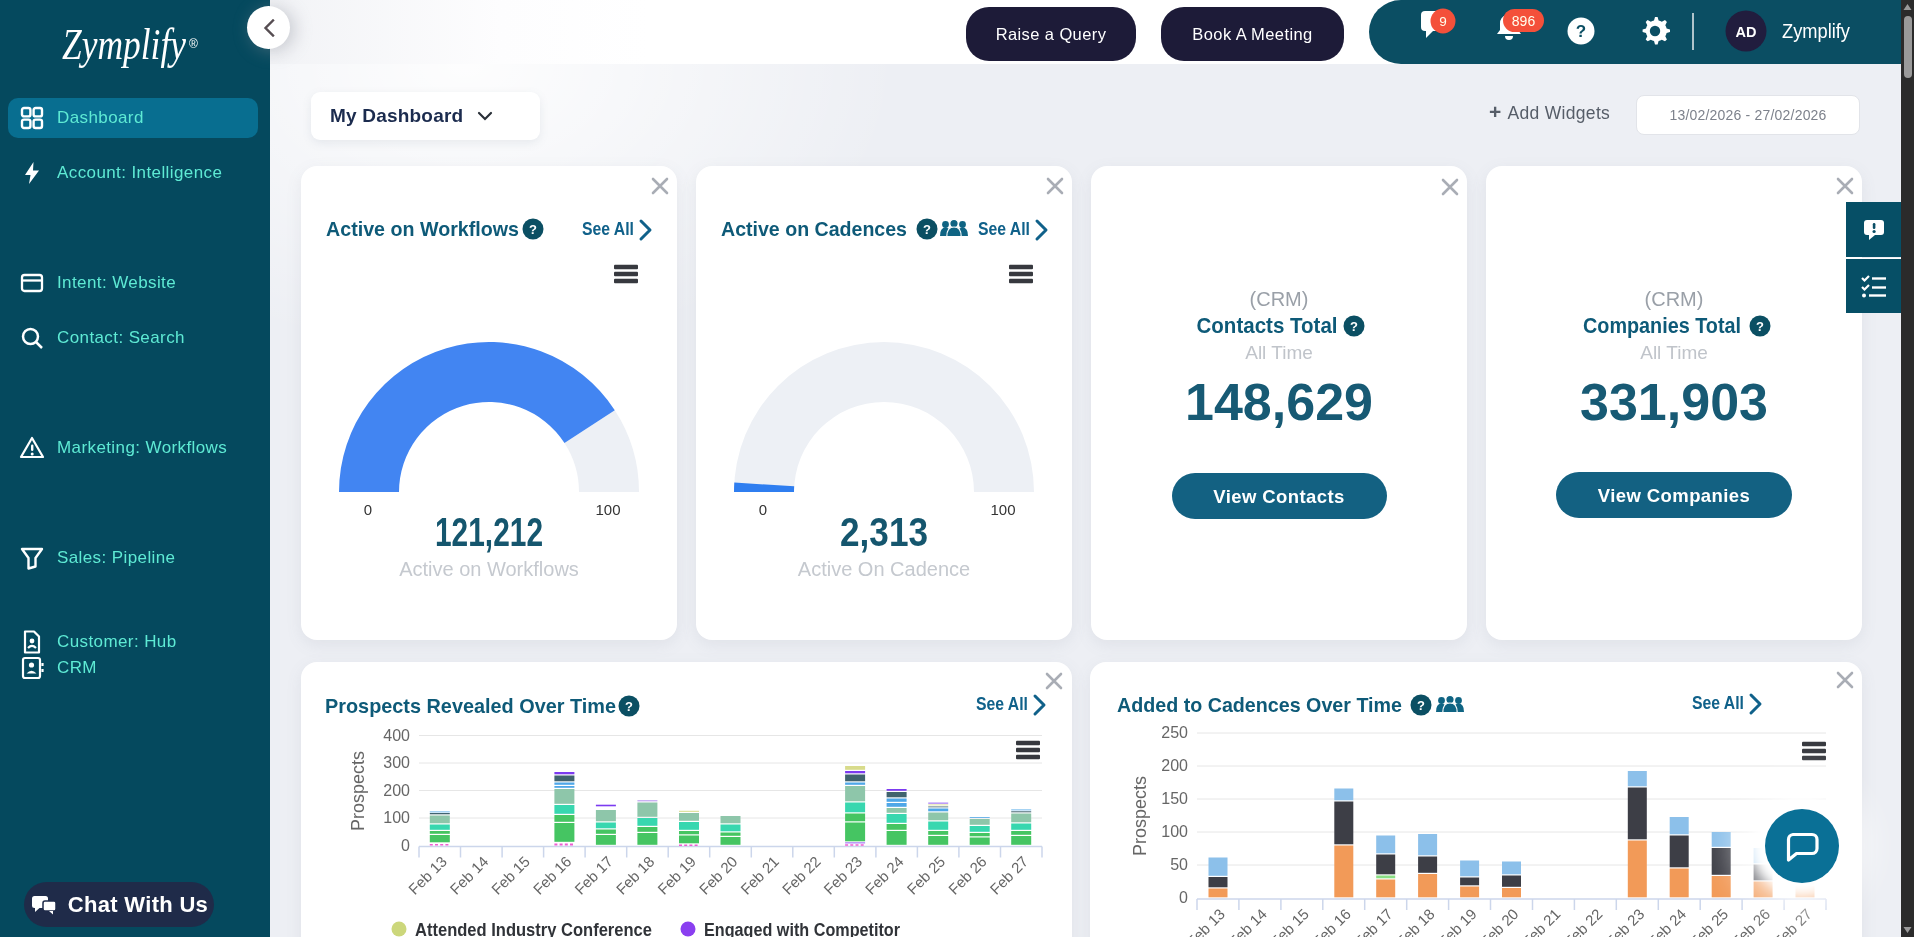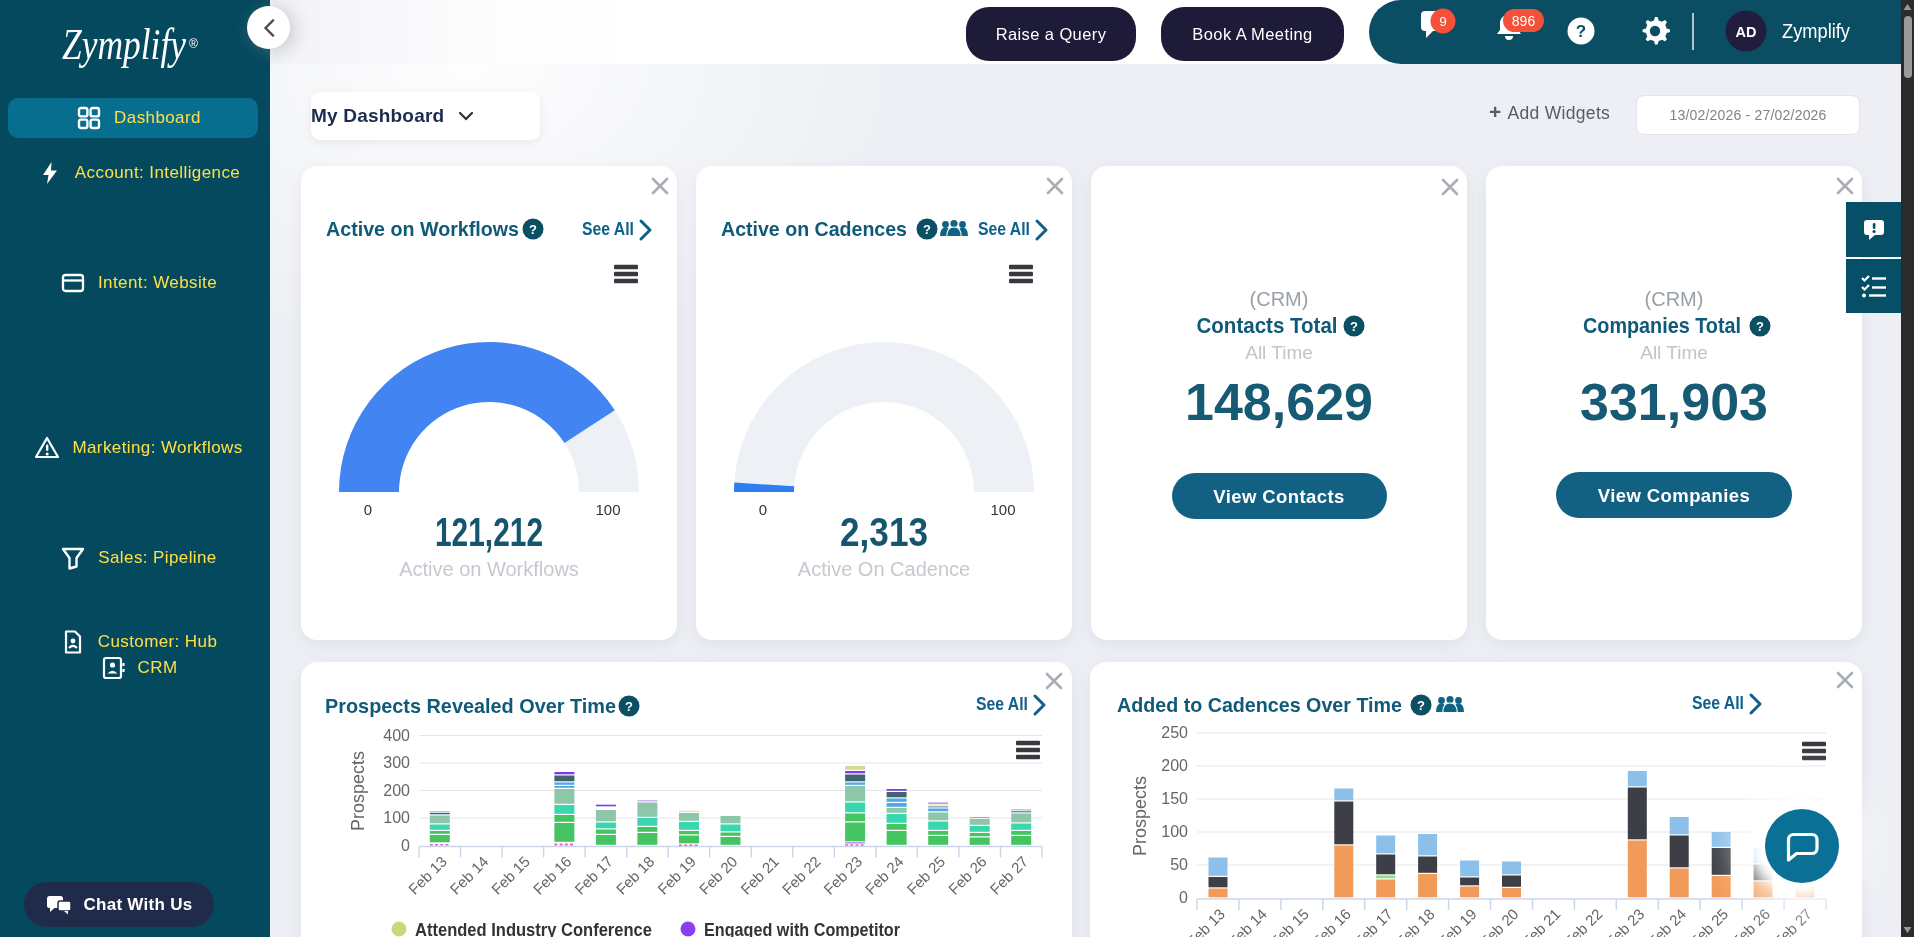--- a/index.html
+++ b/index.html
@@ -1,22 +1,22 @@
 <!DOCTYPE html>
 <html><head><meta charset="utf-8"><style>
 *{margin:0;padding:0;box-sizing:border-box;}
 html,body{width:1914px;height:937px;overflow:hidden;font-family:"Liberation Sans",sans-serif;}
 body{position:relative;background:#edeff4;}
 .abs{position:absolute;}
 
 #sidebar{position:absolute;left:0;top:0;width:270px;height:937px;background:#05495e;z-index:30;}
-.nav{position:absolute;left:8px;width:250px;height:40px;display:flex;align-items:center;color:#fde047;font-size:17px;letter-spacing:0.4px;justify-content:center;}
+.nav{position:absolute;left:8px;width:250px;height:40px;display:flex;align-items:center;color:#5eead4;font-size:17px;letter-spacing:0.4px;}
 .nav svg{margin-left:11px;margin-right:12px;flex:0 0 auto;}
 .nav.active{background:#086e90;border-radius:10px;}
-#chatpill{position:absolute;left:24px;top:882px;width:190px;height:45px;background:#1f2b49;border-radius:23px;display:flex;align-items:center;justify-content:center;color:#fff;font-size:17px;font-weight:bold;letter-spacing:0.3px;z-index:31;}
+#chatpill{position:absolute;left:24px;top:882px;width:190px;height:45px;background:#1f2b49;border-radius:23px;display:flex;align-items:center;justify-content:center;color:#fff;font-size:22px;font-weight:bold;letter-spacing:0.3px;z-index:31;}
 
 #topbar{position:absolute;left:270px;top:0;width:1644px;height:64px;background:linear-gradient(to right,#f2f3f6 0px,#fdfdfe 230px,#fff 380px);z-index:20;}
 #tealpill{position:absolute;left:1369px;top:0;width:545px;height:64px;background:#0b4e63;border-radius:32px 0 0 32px;z-index:21;}
 .navbtn{position:absolute;top:7px;height:54px;background:#1d1b38;border-radius:23px;color:#fff;font-size:16.5px;display:flex;align-items:center;justify-content:center;letter-spacing:0.4px;z-index:22;}
 #collapse{position:absolute;left:247px;top:6px;width:43px;height:43px;background:#fff;border-radius:50%;box-shadow:4px 2px 18px rgba(140,145,155,0.45);z-index:40;display:flex;align-items:center;justify-content:center;}
 
 #main{position:absolute;left:270px;top:64px;width:1631px;height:873px;background:#edeff4;}
 #mainglow{position:absolute;left:0;top:0;width:100%;height:100%;background:radial-gradient(620px 420px at 12% 0%,rgba(255,255,255,0.9),rgba(255,255,255,0) 70%);}
 .card{position:absolute;background:#fff;border-radius:16px;box-shadow:0 5px 16px rgba(110,120,140,0.10);}
 #mydash{position:absolute;left:41px;top:28px;width:229px;height:48px;background:#fff;border-radius:9px;box-shadow:0 3px 10px rgba(110,120,140,0.12);display:flex;align-items:center;color:#1b2b4e;font-size:19px;font-weight:bold;letter-spacing:0.2px;}
@@ -32,21 +32,21 @@
 <body>
 <div id="main">
   <div id="mainglow"></div>
   <div class="card" style="left:31px;top:102px;width:376px;height:474px"></div>
   <div class="card" style="left:426px;top:102px;width:376px;height:474px"></div>
   <div class="card" style="left:821px;top:102px;width:376px;height:474px"></div>
   <div class="card" style="left:1216px;top:102px;width:376px;height:474px"></div>
   <div class="card" style="left:31px;top:598px;width:771px;height:340px"></div>
   <div class="card" style="left:820px;top:598px;width:772px;height:340px"></div>
   <div id="mydash">
-      <span style="">My Dashboard</span>
+      <span style="margin-left:19px">My Dashboard</span>
      <svg style="margin-left:14px" width="16" height="10" viewBox="0 0 16 10">
         <path d="M2 2 l6 6 l6 -6" stroke="#2a3038" stroke-width="2.2" fill="none" stroke-linecap="round"></path>
       </svg>
   </div>
   <div id="addw"><span style="font-size:21px;font-weight:bold;margin-right:6px">+</span>Add Widgets</div>
   <div id="daterange">13/02/2026 - 27/02/2026</div>
 </div>
 <svg class="abs" style="left:0;top:0;z-index:25" width="1914" height="937" viewBox="0 0 1914 937">
 
   <path d="M 653 179 L 667 193 M 667 179 L 653 193" stroke="#a9adb5" stroke-width="2.6" stroke-linecap="round"></path>
@@ -355,20 +355,28 @@
       </svg>
       <span>Account: Intelligence</span>
     </div><div class="nav" style="top:263px">
       <svg width="26" height="26" viewBox="0 0 26 26">
         <g fill="none" stroke="#fff" stroke-width="2.3">
           <rect x="3" y="5" width="20" height="16" rx="2.5"></rect>
           <line x1="3" y1="10.5" x2="23" y2="10.5"></line>
         </g>
       </svg>
       <span>Intent: Website</span>
+    </div><div class="nav" style="top:318px">
+      <svg width="26" height="26" viewBox="0 0 26 26">
+        <g fill="none" stroke="#fff" stroke-width="2.5">
+          <circle cx="11.5" cy="11.5" r="7.5"></circle>
+          <line x1="17" y1="17" x2="23" y2="23"></line>
+        </g>
+      </svg>
+      <span>Contact: Search</span>
     </div><div class="nav" style="top:428px">
       <svg width="26" height="26" viewBox="0 0 26 26">
         <g fill="none" stroke="#fff" stroke-width="2.2" stroke-linejoin="round">
           <path d="M13 3 L24 22 H2 Z"></path>
         </g>
         <rect x="12" y="9.5" width="2.4" height="6.5" rx="1.2" fill="#fff"></rect>
         <circle cx="13.2" cy="19" r="1.5" fill="#fff"></circle>
       </svg>
       <span>Marketing: Workflows</span>
     </div><div class="nav" style="top:538px">

